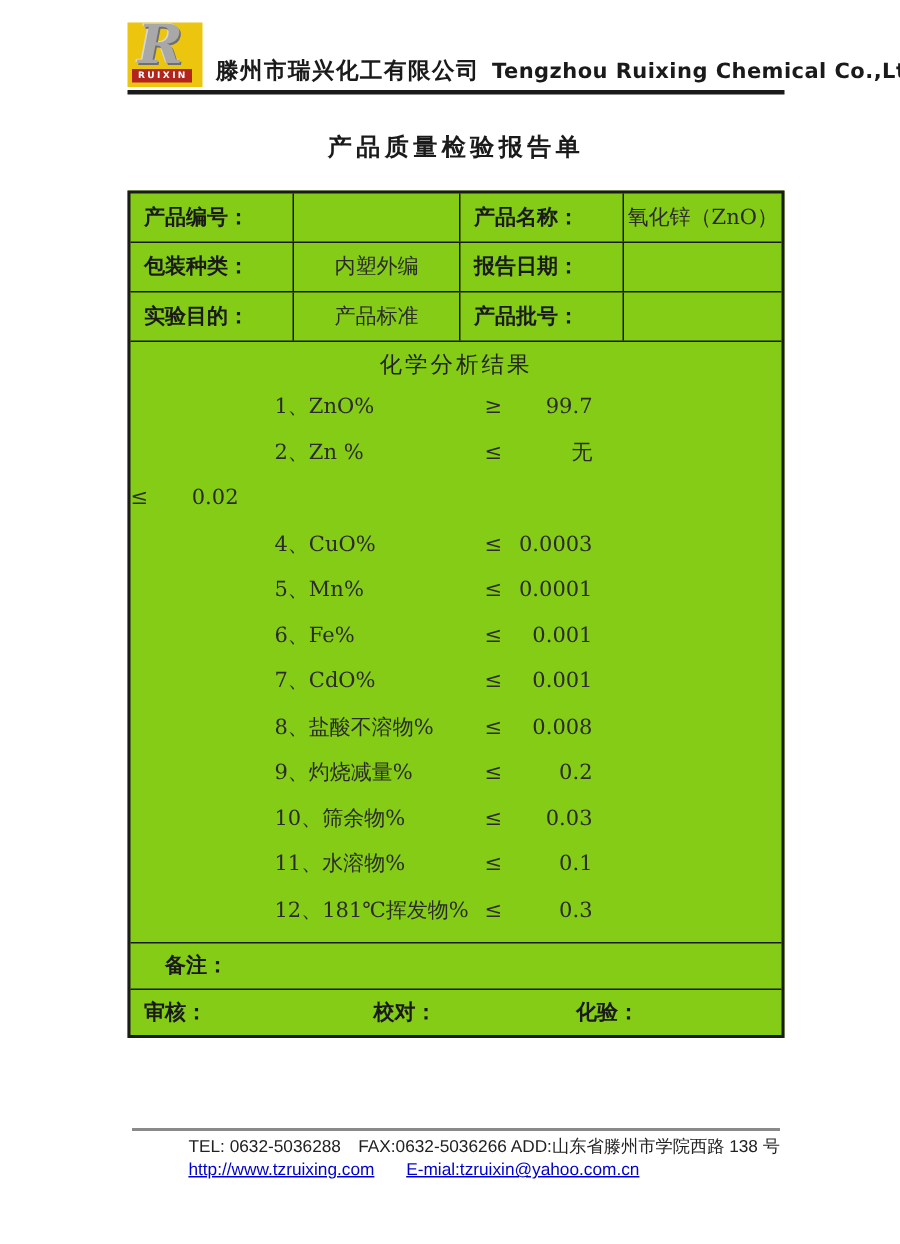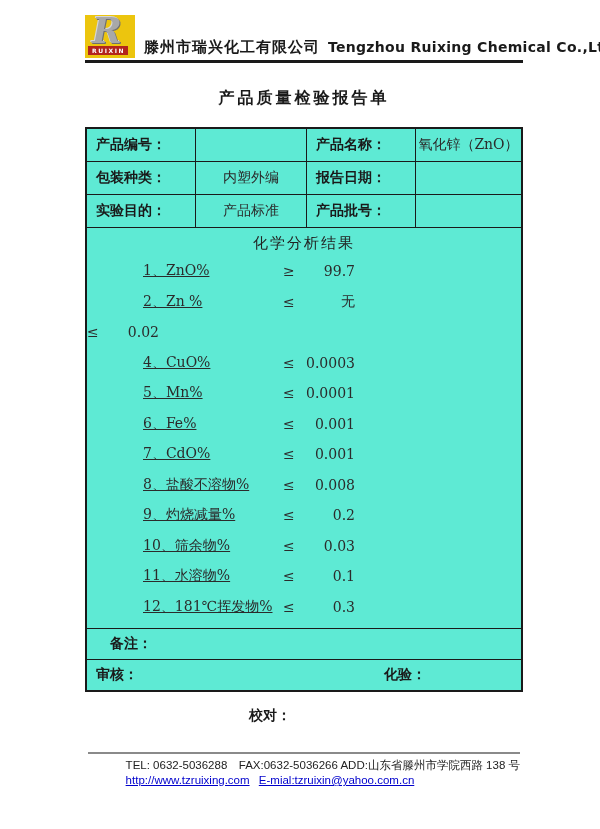--- a/index.html
+++ b/index.html
@@ -29,49 +29,49 @@
   .company-cn { font-size:15px; font-weight:bold; font-family:"DejaVu Serif", serif; letter-spacing:1px; }
   .company-en { font-size:14px; font-weight:bold; letter-spacing:0.3px; }
   
   .doc-title {
     position:absolute; left:85px; top:88px; width:438px; text-align:center;
     font-size:16px; font-weight:bold; letter-spacing:3px;
   }
   
   .report-table {
     position:absolute; left:85px; top:127px; width:438px;
-    box-sizing:border-box; border:2px solid #1a1a1a; background:#5eead4;
+    box-sizing:border-box; border:2px solid #1a1a1a; background:#84cc16;
   }
   .info-row { display:flex; height:32px; border-bottom:1px solid #1a1a1a; }
   .cell { box-sizing:border-box; display:flex; align-items:center; font-size:14px; }
   .cell.lbl { width:109px; border-right:1px solid #1a1a1a; font-weight:bold; padding-left:9px; }
   .cell.val { width:111px; border-right:1px solid #1a1a1a; justify-content:center;
               font-family:"DejaVu Serif", serif; color:#2b2b2b; }
   .cell.val.last { flex:1; border-right:none; }
   .analysis { border-bottom:1px solid #1a1a1a; padding:4px 0 6px; }
   .analysis-header {
     text-align:center; font-size:15px; letter-spacing:2px; height:22px; line-height:22px;
     margin-bottom:2px; font-family:"DejaVu Serif", serif; color:#222222;
   }
   .a-item { display:flex; align-items:center; height:30.5px;
             font-family:"DejaVu Serif", serif; font-size:14px; color:#2b2b2b; }
-  .a-name { margin-left:56px; width:140px; white-space:nowrap;text-decoration:underline; }
+  .a-name { margin-left:96px; width:140px; white-space:nowrap; }
   .a-op   { width:22px; }
   .a-val  { width:50px; text-align:right; }
   .remarks-row { height:30px; border-bottom:1px solid #1a1a1a; display:flex; align-items:center;
                  padding-left:23px; font-weight:bold; font-size:14px; }
   .sign-row { height:30px; position:relative; font-weight:bold; font-size:14px; }
   .sig { position:absolute; top:50%; transform:translateY(-50%); }
-  .sig.s1 { left:9px; } .sig.s2 { left:162px;margin-top:41px; } .sig.s3 { left:297px; }
+  .sig.s1 { left:9px; } .sig.s2 { left:162px; } .sig.s3 { left:297px; }
   
   .footer-rule { position:absolute; left:88px; top:752px; width:432px; height:2px; background:#8a8a8a; }
   .footer { position:absolute; right:80px; top:758px; 
             font-size:11.5px; line-height:15px; font-family:Liberation Sans, sans-serif; color:#222222; }
   .footer a { color:#0000cc; text-decoration:underline; cursor:pointer; }
-  .footer .email-link { margin-left:6px; }
+  .footer .email-link { margin-left:18px; }
 </style>
 </head>
 <body>
 
 <div class="sheet">
 
   <div class="letterhead">
     <div class="logo">
       <span class="logo-r">R</span>
       <span class="logo-strip">RUIXIN</span>

